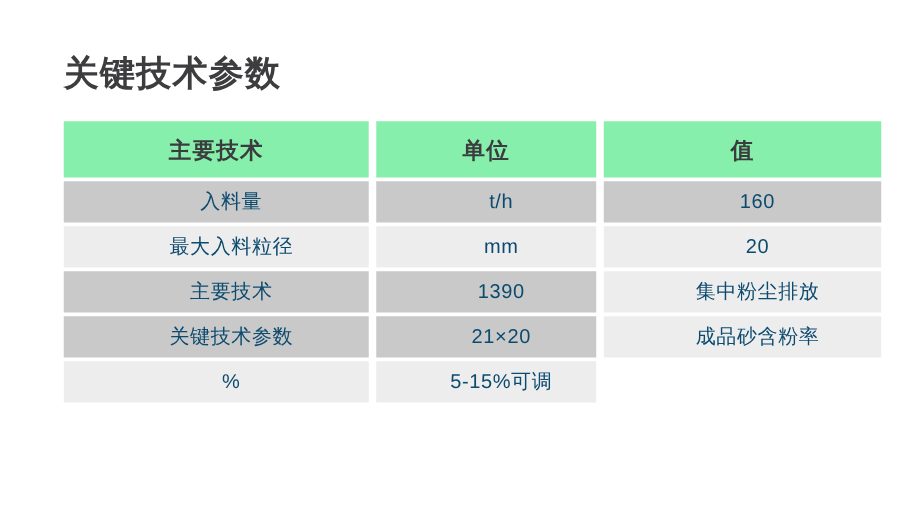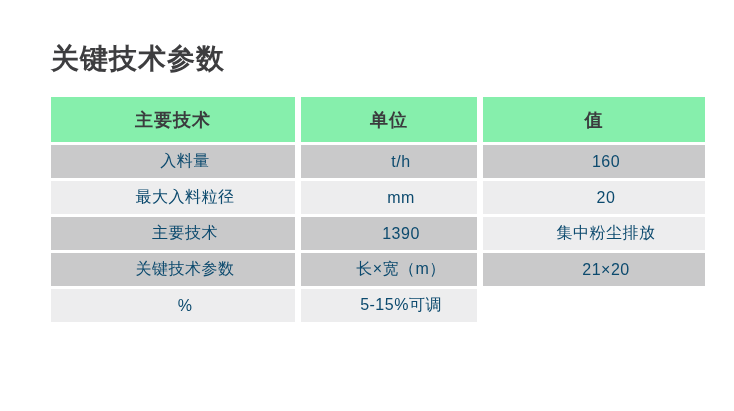--- a/index.html
+++ b/index.html
@@ -80,20 +80,20 @@
     <div class="cell td r-light">最大入料粒径</div>
     <div class="cell td r-light">mm</div>
     <div class="cell td r-light">20</div>
 
     <div class="cell td r-dark">主要技术</div>
     <div class="cell td r-dark">1390</div>
 
     <div class="cell td r-light">集中粉尘排放</div>
 
     <div class="cell td r-dark">关键技术参数</div>
-    <div class="cell td r-dark">长×宽（m）</div>
     <div class="cell td r-dark">21×20</div>
 
+    <div class="cell td r-light">成品砂含粉率</div>
     <div class="cell td r-light">%</div>
     <div class="cell td r-light">5-15%可调</div>
 
   </div>
 </div>
 
 </body></html>

